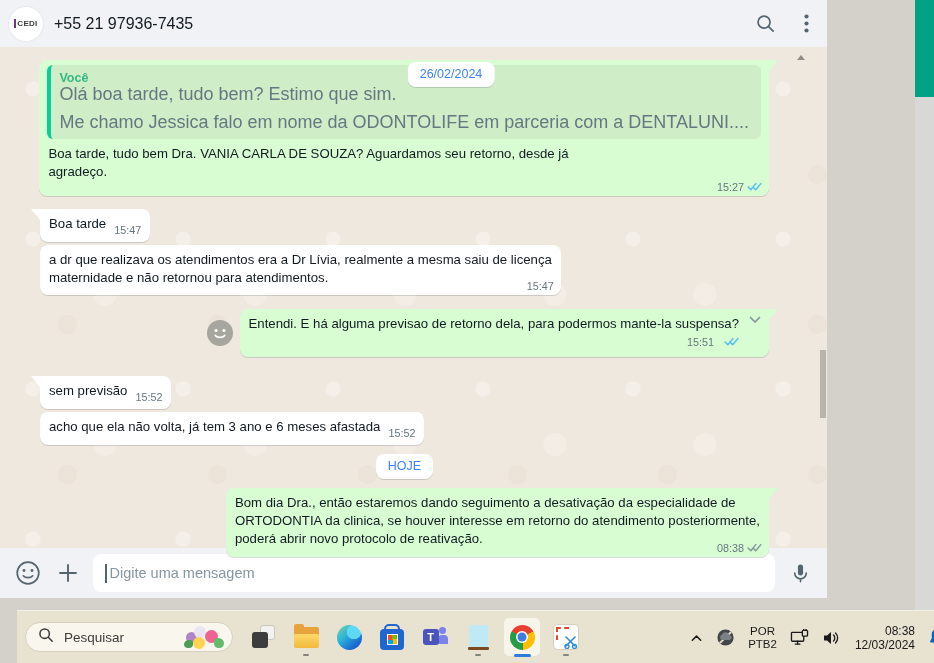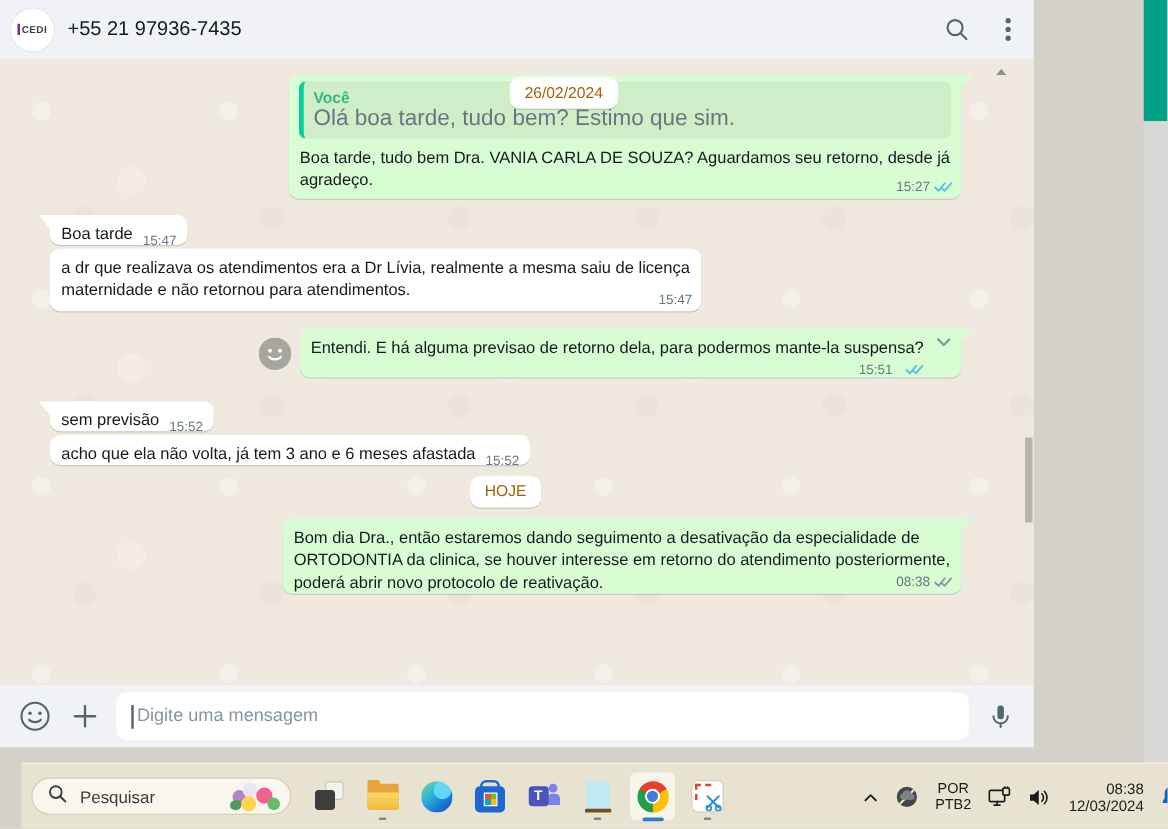--- a/index.html
+++ b/index.html
@@ -23,21 +23,21 @@
       radial-gradient(circle at 22% 28%, rgba(255,255,255,0.30) 7px, transparent 8px),
       radial-gradient(circle at 70% 65%, rgba(255,255,255,0.22) 11px, transparent 12px),
       radial-gradient(circle at 45% 85%, rgba(120,100,80,0.035) 9px, transparent 10px);
     background-size:150px 150px;
     display:flex; flex-direction:column; align-items:flex-start; }
 
   .msg-row { display:flex; width:100%; }
   .msg-row.out { justify-content:flex-end; }
 
   .bubble { position:relative; border-radius:8px; box-shadow:0 1px .5px rgba(11,20,26,.15);
-            font-size:13.2px; line-height:18px; color:#111b21; padding:6px 9px 0 9px; }
+            font-size:13.2px; line-height:18px; color:#111b21; padding:6px 9px 9px 9px; }
   .bubble.out { background:#d9fdd3; }
   .bubble.in  { background:#ffffff; }
   .bubble.tail-out { border-top-right-radius:0; }
   .bubble.tail-in  { border-top-left-radius:0; }
   .tail { position:absolute; top:0; width:9px; height:11px; }
   .tail.right { right:-9px; background:#d9fdd3; clip-path:polygon(0 0,100% 0,0 100%); }
   .tail.left  { left:-9px;  background:#ffffff; clip-path:polygon(0 0,100% 0,100% 100%); }
 
   .line { white-space:nowrap; }
 
@@ -50,21 +50,21 @@
   .meta-inline { display:flex; align-items:flex-end; gap:3px; margin-left:8px; transform:translateY(3px); }
   .time { font-size:10.8px; color:#667781; line-height:12px; }
   .ticks.read svg { stroke:#53bdeb; }
   .ticks.delivered svg { stroke:#8696a0; }
   .ticks svg { display:block; }
 
   .meta-row { display:flex; justify-content:flex-end; align-items:center; gap:10px; margin-top:3px; }
 
   .flex-line { display:flex; }
 
-  .date-chip { background:#ffffff; color:#a16207; font-size:12.5px; line-height:13px; padding:6px 12px; border-radius:8px;
+  .date-chip { background:#ffffff; color:#3b82f6; font-size:12.5px; line-height:13px; padding:6px 12px; border-radius:8px;
                box-shadow:0 1px .5px rgba(11,20,26,.15); }
   .sticky-date { position:absolute; left:451px; top:15px; transform:translateX(-50%); z-index:6; }
   .today-chip { align-self:center; margin-top:9px; }
 
   .react-btn { width:26px; height:26px; margin-right:7px; align-self:center; border:none; background:transparent; cursor:pointer; }
   .msg-chevron { position:absolute; top:4px; right:6px; }
 
   .scroll-thumb { position:absolute; right:1px; top:303px; width:6px; height:68px; background:#b7b4ac; }
   .scroll-up { position:absolute; right:22px; top:8px; width:0; height:0; border-left:4px solid transparent; border-right:4px solid transparent; border-bottom:5px solid #8f8e88; }
 
@@ -165,20 +165,21 @@
     <div class="date-chip sticky-date">26/02/2024</div>
     <span class="scroll-up"></span>
     <div class="scroll-thumb"></div>
 
     <div class="msg-row out" style="margin-top:13px;">
       <div class="bubble out tail-out">
         <span class="tail right"></span>
         <div class="quote">
           <div class="quote-sender">Você</div>
           <div class="quote-line">Olá boa tarde, tudo bem? Estimo que sim.</div>
+          <div class="quote-line second">Me chamo Jessica falo em nome da ODONTOLIFE em parceria com a DENTALUNI....</div>
         </div>
         <div class="line">Boa tarde, tudo bem Dra. VANIA CARLA DE SOUZA? Aguardamos seu retorno, desde já</div>
         <div class="line" style="margin-bottom:6px;">agradeço.</div>
         <div class="meta">
           <span class="time">15:27</span>
           <span class="ticks read">
             <svg width="15" height="10" viewBox="0 0 16 11" fill="none" stroke-width="1.6" stroke-linecap="round" stroke-linejoin="round">
               <path d="M1 5.5 L4 8.5 L9.5 1.8"></path>
                 <path d="M6.5 5.8 L9.3 8.5 L15 1.8"></path>
             </svg>

